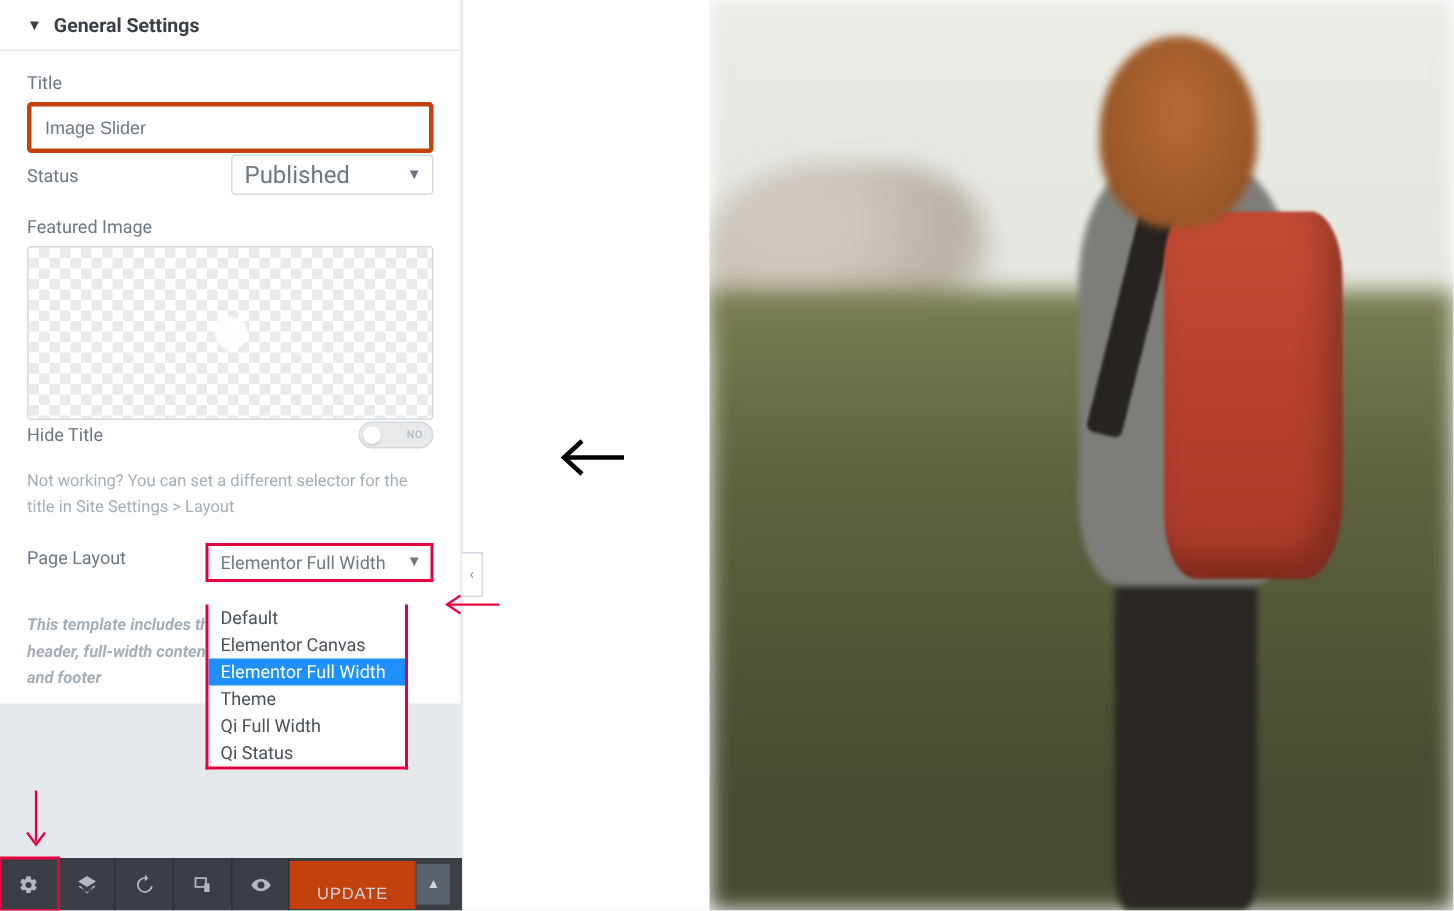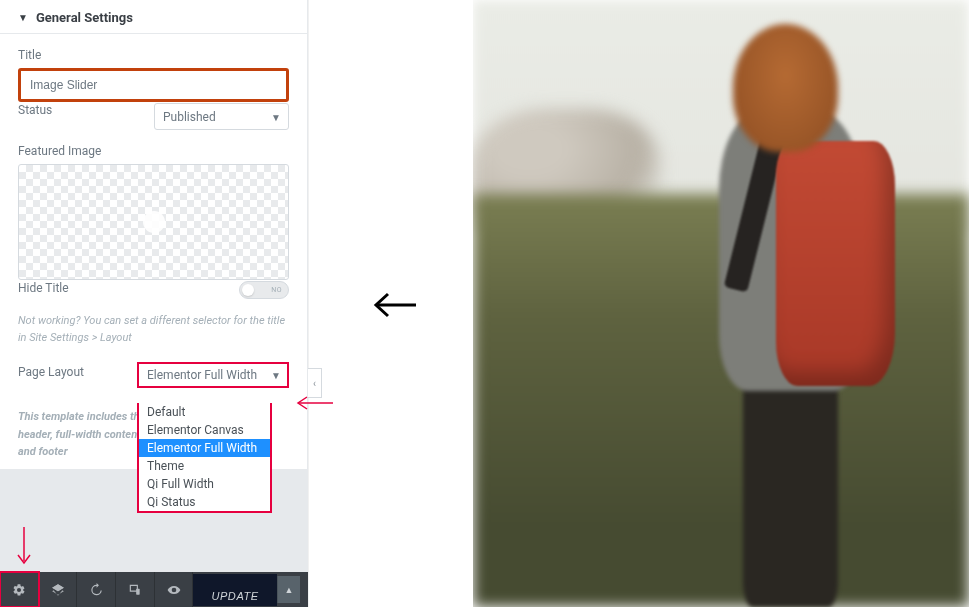--- a/index.html
+++ b/index.html
@@ -45,41 +45,41 @@
       flex: 1;
       overflow: visible;
     }
     .field-label {
       font-size: 12px;
       color: #6d7882;
       margin-bottom: 6px;
       display: block;
     }
     .row { margin-bottom: 1px; }
-    .row-inline { display: flex; justify-content: space-between; margin-bottom: 14px; }
+    .row-inline { display: flex; align-items: center; justify-content: space-between; margin-bottom: 14px; }
     .row-inline .field-label { margin-bottom: 0; }
     .text-input {
       width: 100%;
       padding: 7px 9px;
       border: 3px solid #c2410c;
       border-radius: 3px;
       font-size: 12px;
       color: #6d7882;
       background: #fff;
     }
     .select-wrap {
       position: relative;
       width: 135px;
     }
     .select-wrap select, .select-fake {
       width: 100%;
       padding: 5px 24px 5px 8px;
       border: 1px solid #d5dadf;
       border-radius: 3px;
-      font-size: 12px;
+      font-size: 16px;
       color: #6d7882;
       background: #fff;
       appearance: none;
       cursor: pointer;
       height: 27px;
       display: flex;
       align-items: center;
     }
     .select-caret {
       position: absolute;
@@ -137,21 +137,20 @@
       left: 2px;
       top: 2px;
       width: 12px;
       height: 12px;
       background: #fff;
       border-radius: 50%;
       box-shadow: 0 1px 2px rgba(0,0,0,0.15);
     }
     .hint {
       font-size: 11px;
-      font-style: italic;
       color: #a4afb7;
       line-height: 1.5;
       margin-bottom: 16px;
     }
     .layout-row {
       display: flex;
       align-items: center;
       justify-content: space-between;
       position: relative;
     }
@@ -226,30 +225,29 @@
       cursor: pointer;
       border-right: 1px solid #2d3135;
     }
     .bt-item.highlighted {
       outline: 2px solid #e6003f;
       outline-offset: -1px;
     }
     .bt-item svg { width: 14px; height: 14px; fill: #b4b9be; }
     .update-btn {
       margin-left: auto;
-      background: #0f172a;
+      background: #c2410c;
       color: #cfd4d8;
       border: none;
       height: 27px;
       padding: 16px 18px;
       font-size: 11px;
       letter-spacing: 0.6px;
       cursor: pointer;
       margin-right: 0;
-      font-style: italic;
     }
     .update-caret {
       width: 24px;
       height: 27px;
       background: #58636b;
       border-left: 1px solid #4a545b;
       display: flex;
       align-items: center;
       justify-content: center;
       color: #cfd4d8;

